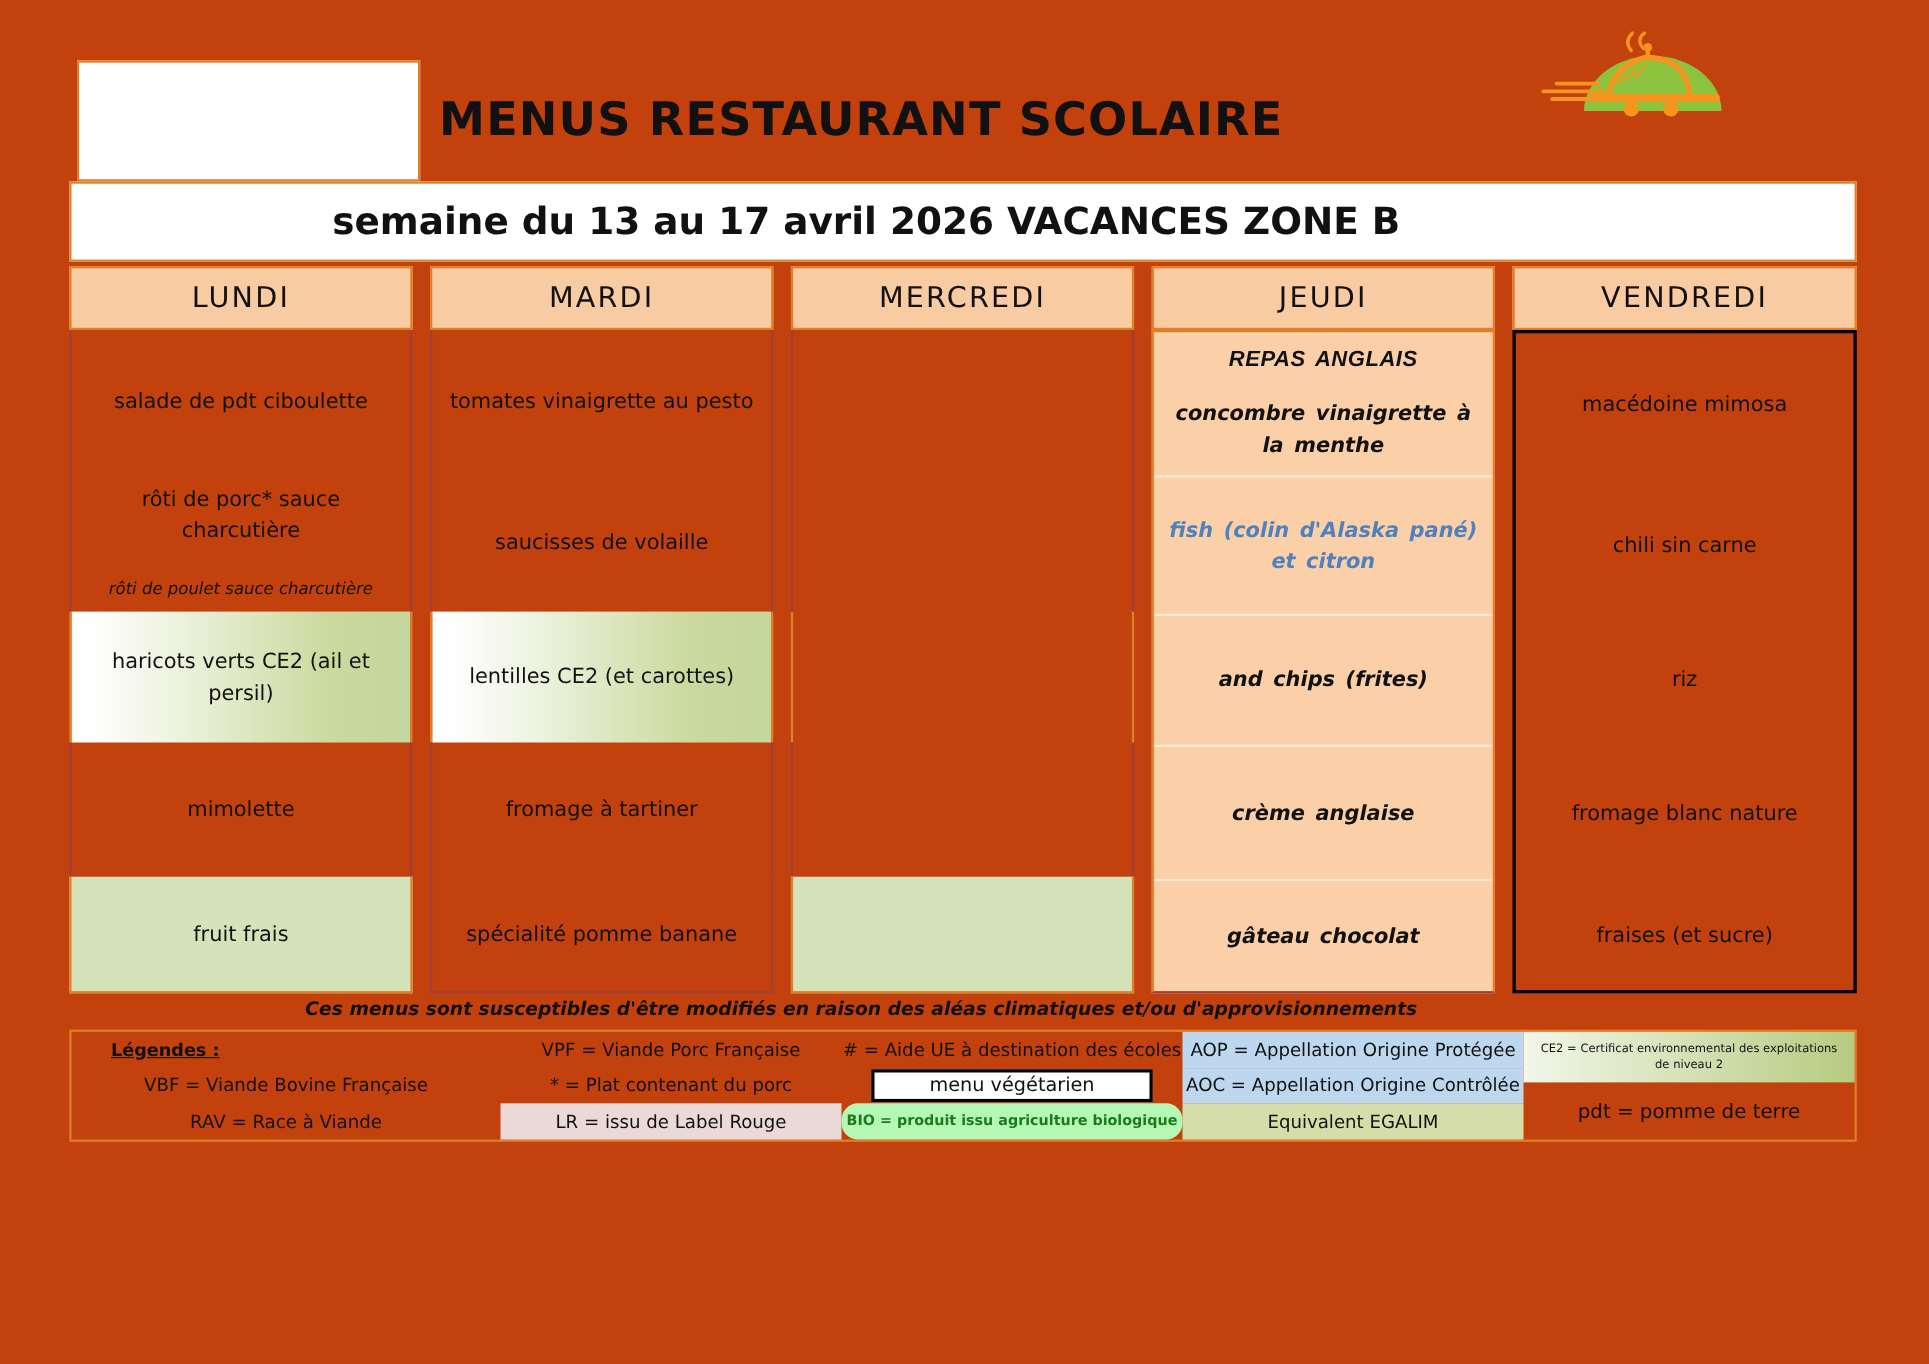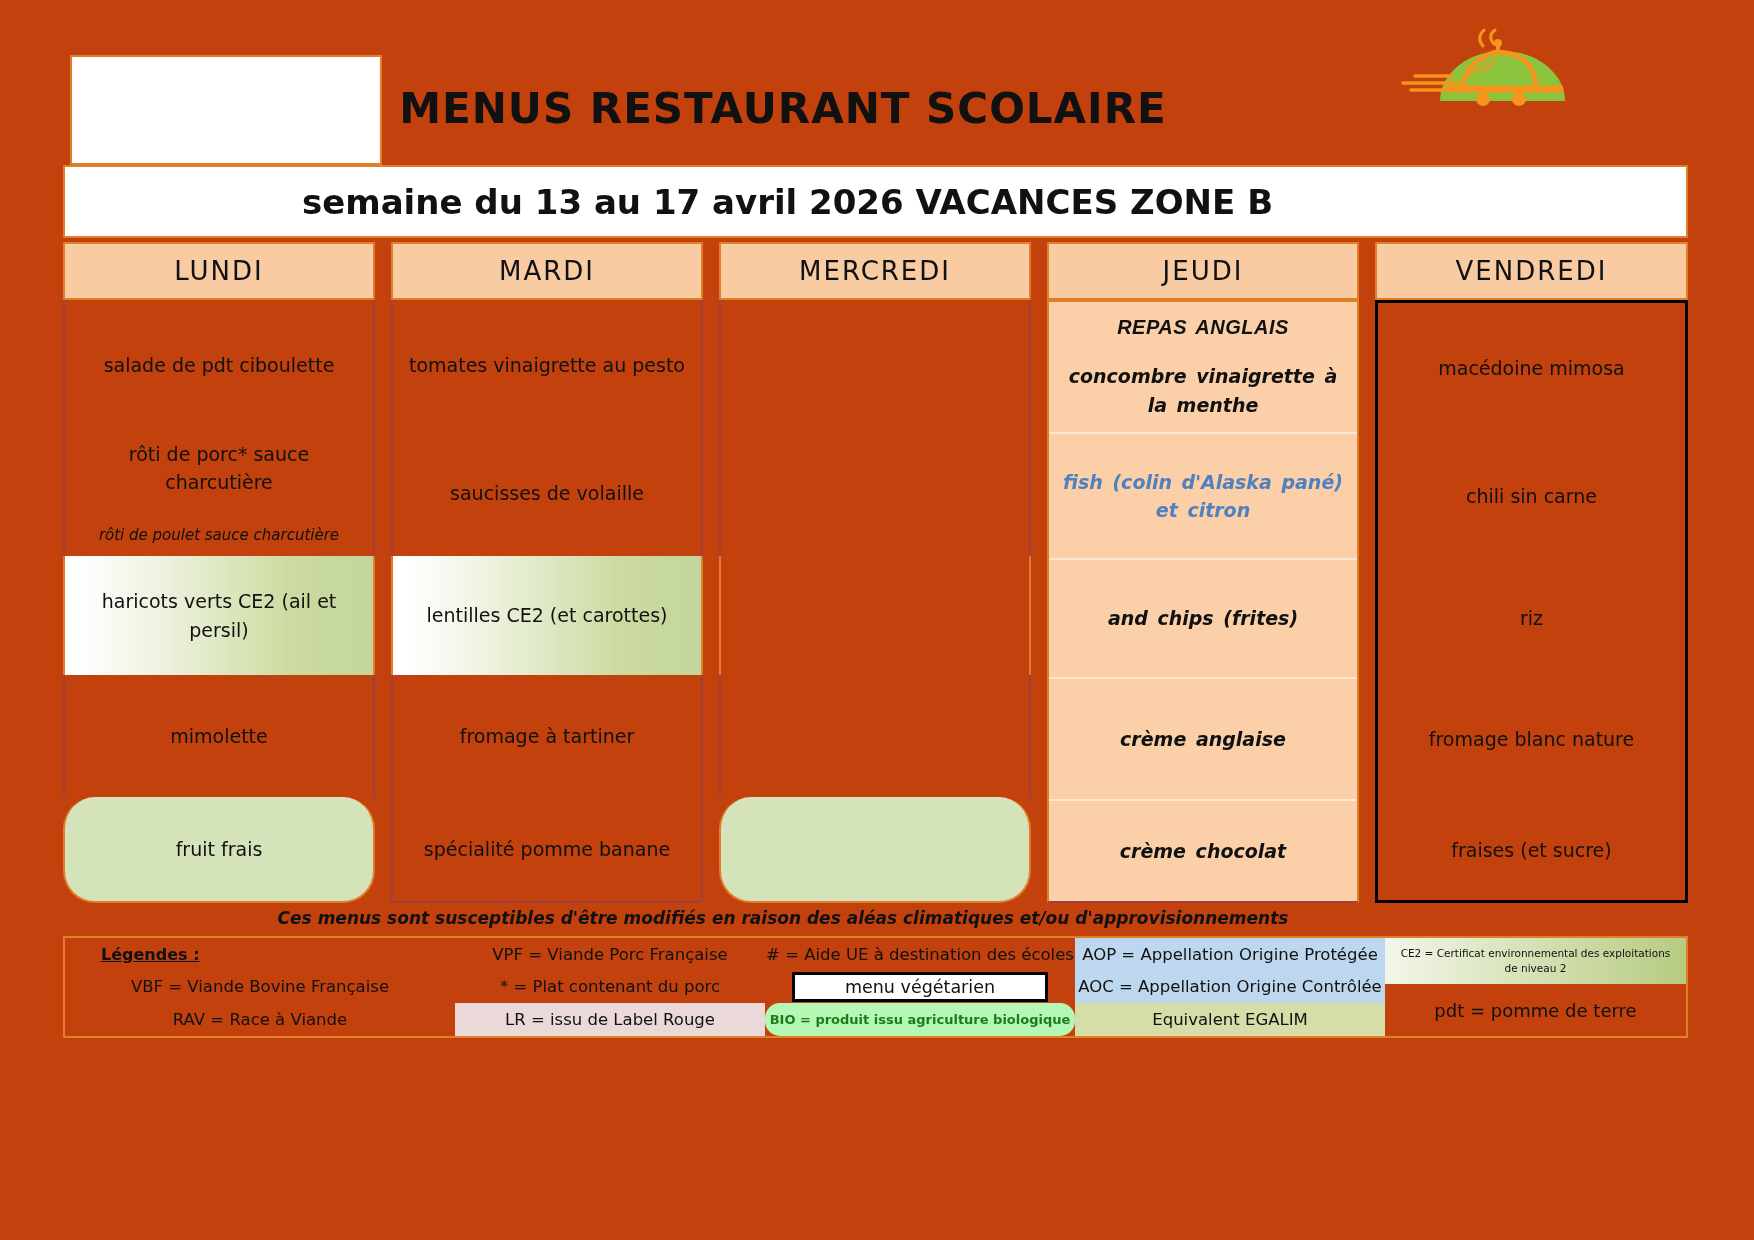--- a/index.html
+++ b/index.html
@@ -30,21 +30,21 @@
   .day-body{height:603px;box-sizing:border-box;display:flex;flex-direction:column;}
   .cell{box-sizing:border-box;display:flex;flex-direction:column;align-items:center;
           justify-content:center;text-align:center;font-size:19px;line-height:1.5;
           padding:0 14px;gap:11px;}
   .r1{height:130px}.r2{height:126px}.r3{height:119px}.r4{height:122px}.r5{flex:1}
   .bs-red{border-left:2px solid #A13F3F;border-right:2px solid #A13F3F;}
   .bs-orange{border-left:2px solid #DF7F28;border-right:2px solid #DF7F28;}
   .bb-orange{border-bottom:2px solid #DF7F28;}
   .bb-red{border-bottom:2px solid #A13F3F;}
   .bg-grad{background:linear-gradient(to right,#ffffff 5%,#eef3e0 30%,#cbda9f 75%,#c3d69b 100%);}
-  .bg-green{background:#D5E3BB;border-radius:32px;}
+  .bg-green{background:#D5E3BB;}
   .sub-item{font-size:15px;font-style:italic;margin-top:16px;}
   .main-item{max-width:240px;}
 
   
   .jeudi-body{background:#FBD0A8;border:2px solid #DF7F28;border-bottom-color:#A13F3F;}
   .jeudi-body .cell{border-top:2px solid rgba(255,255,255,0.5);font-weight:700;
           font-style:italic;word-spacing:3px;}
   .jeudi-body .cell.r1{border-top:none;justify-content:flex-start;}
   .theme-label{font-family:"Liberation Sans",sans-serif;font-size:20px;font-weight:700;
           font-style:italic;margin-top:10px;letter-spacing:0.5px;}
@@ -149,21 +149,21 @@
   <div class="day-col d3">
     <div class="day-header">JEUDI</div>
     <div class="day-body jeudi-body">
       <div class="cell r1">
         <div class="theme-label">REPAS ANGLAIS</div>
         <div class="jeudi-entree">concombre vinaigrette à la menthe</div>
       </div>
       <div class="cell r2 fish">fish (colin d'Alaska pané) et citron</div>
       <div class="cell r3">and chips (frites)</div>
       <div class="cell r4">crème anglaise</div>
-      <div class="cell r5">crème chocolat</div>
+      <div class="cell r5">gâteau chocolat</div>
     </div>
   </div>
 
   <div class="day-col d4">
     <div class="day-header">VENDREDI</div>
     <div class="day-body vendredi-body">
       <div class="cell r1">macédoine mimosa</div>
       <div class="cell r2">chili sin carne</div>
       <div class="cell r3">riz</div>
       <div class="cell r4">fromage blanc nature</div>

